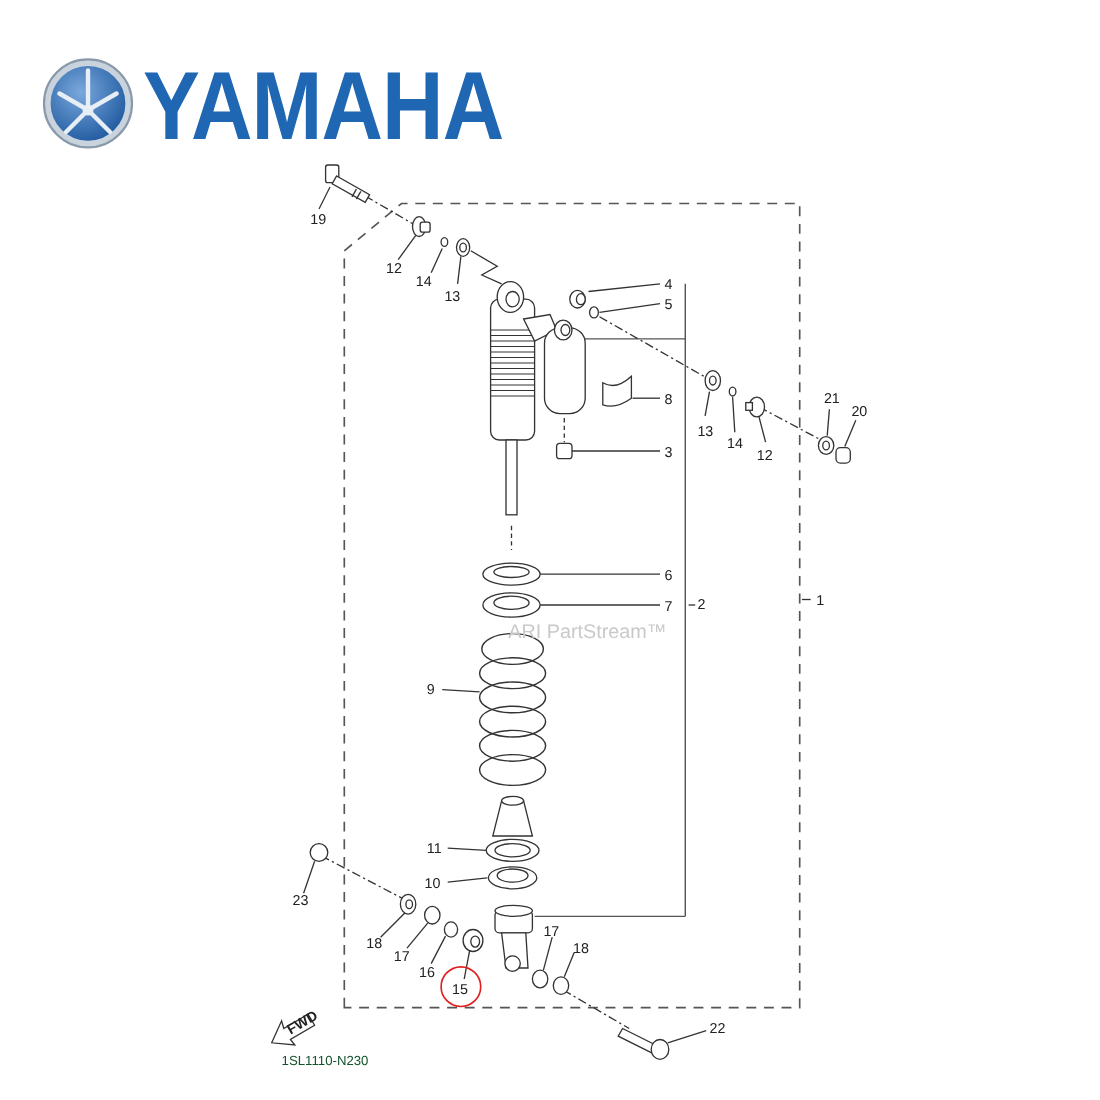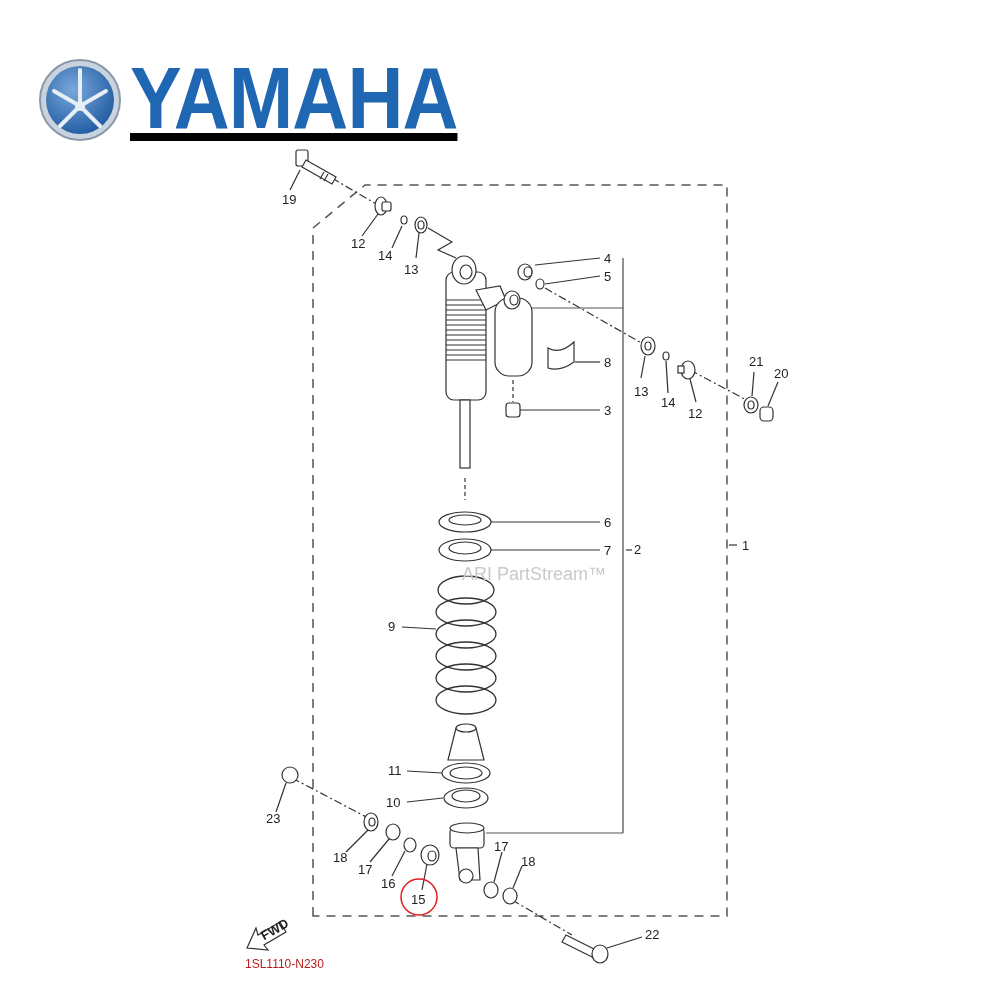--- a/index.html
+++ b/index.html
@@ -1,22 +1,22 @@
 <!DOCTYPE html>
 <html><head>
 <meta charset="utf-8">
 <style>
   html,body{margin:0;padding:0;background:#ffffff;}
   body{width:1000px;height:1000px;position:relative;overflow:hidden;font-family:"Liberation Sans",sans-serif;}
-  .logo{position:absolute;left:38px;top:52px;height:90px;display:flex;align-items:flex-end;text-decoration:underline;}
+  .logo{position:absolute;left:38px;top:52px;height:90px;display:flex;align-items:flex-start;}
   .logo-text{font-family:"Liberation Sans",sans-serif;font-weight:bold;font-size:88px;color:#1f66b3;letter-spacing:-1px;transform:scaleX(0.88);transform-origin:left center;margin-left:8px;line-height:1;}
   svg.diagram{position:absolute;left:0;top:0;}
   .lbl{font-family:"Liberation Sans",sans-serif;font-size:13px;fill:#222;}
   .wm{font-family:"Liberation Sans",sans-serif;font-size:18px;fill:#c9c9c9;}
-  .code{position:absolute;left:245px;top:957px;font-size:12px;color:#b91c1c;}
+  .code{position:absolute;left:256px;top:957px;font-size:12px;color:#14532d;}
 </style>
 </head>
 <body>
 
 <div class="logo">
   <svg width="84" height="84" viewBox="0 0 84 84">
     <defs>
       <radialGradient id="g1" cx="40%" cy="35%" r="70%">
         <stop offset="0%" stop-color="#7aa8dc"></stop>
         <stop offset="100%" stop-color="#1f5aa0"></stop>

